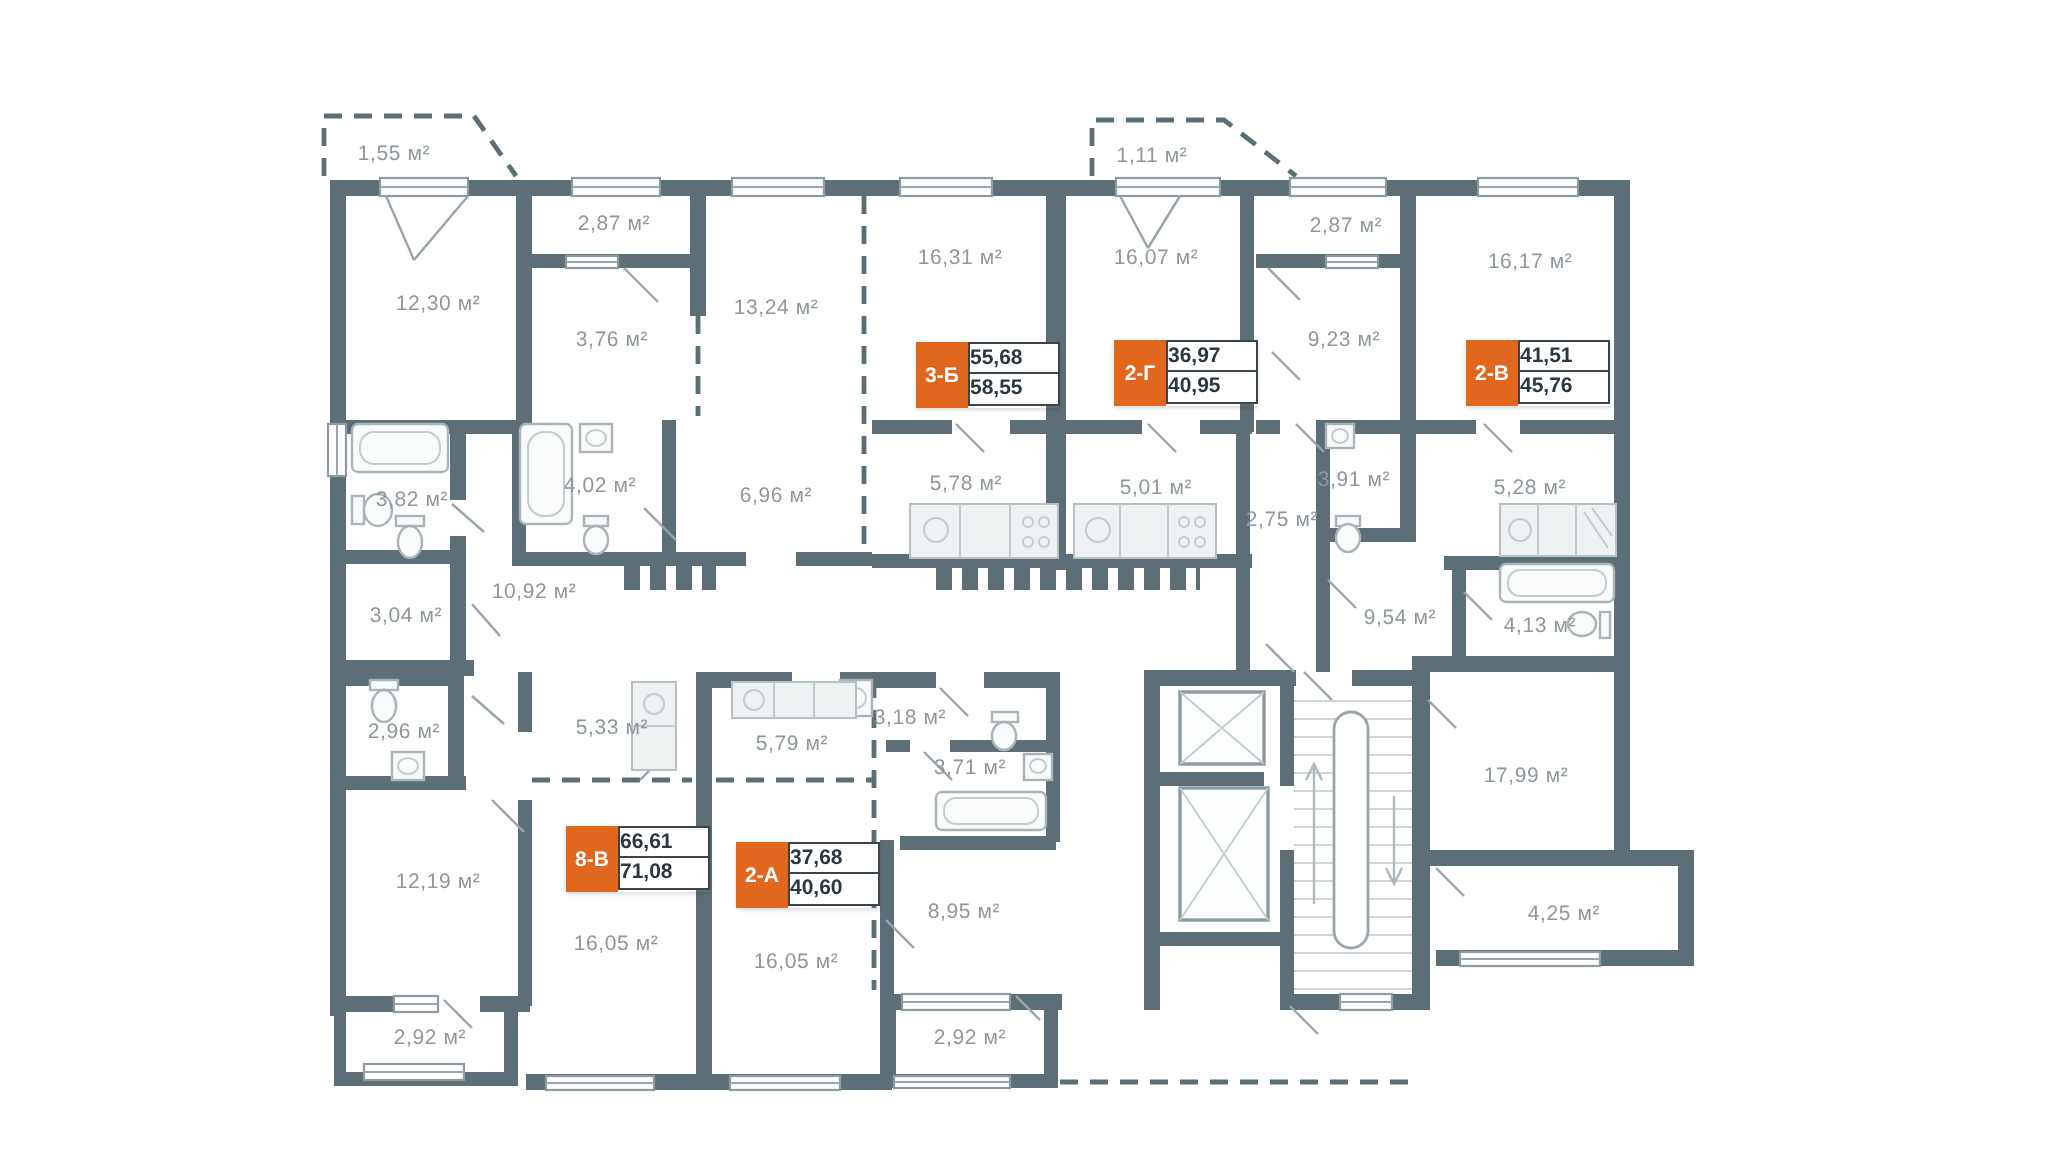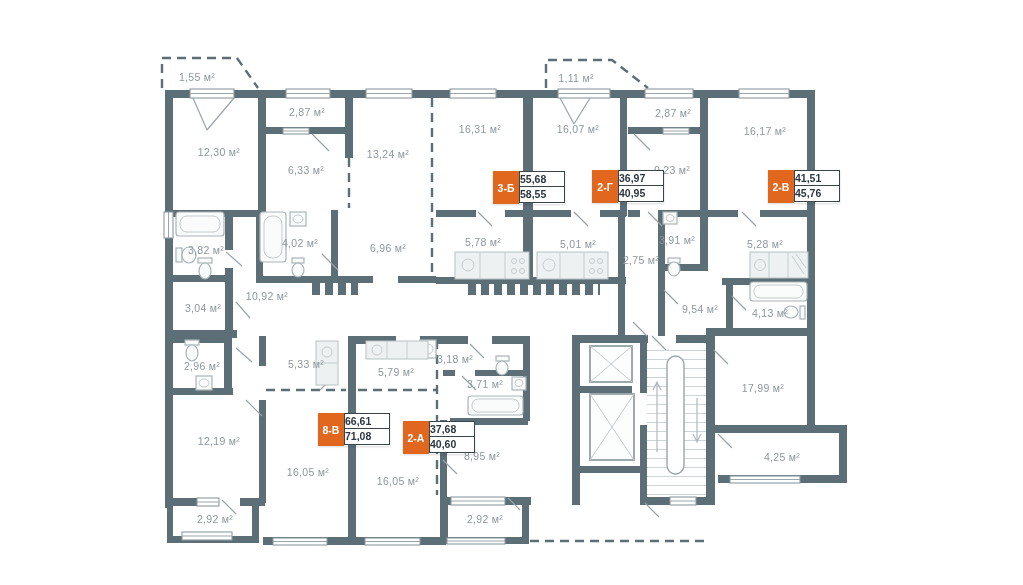--- a/index.html
+++ b/index.html
@@ -17,21 +17,21 @@
   .door{stroke:#98a4a9;stroke-width:1.2;fill:none;}
   .fix{fill:#fafbfb;stroke:#a9b4b8;stroke-width:1.2;}
   .fin{fill:none;stroke:#c3cccf;stroke-width:1;}
   .cnt{fill:#eef1f2;stroke:#b7c1c4;stroke-width:1;}
   .thin{stroke:#cdd5d8;stroke-width:1;fill:none;}
   .shaft{fill:#fcfdfd;stroke:#8d9aa0;stroke-width:1.7;}
   .xl{stroke:#c3cccf;stroke-width:1;fill:none;}
   .arrow{stroke:#aeb9bd;stroke-width:1.2;fill:none;}
   .area-label{position:absolute;transform:translate(-50%,-50%);font-size:10.5px;
       letter-spacing:.3px;color:var(--label);white-space:nowrap;}
-  .apt-badge{position:absolute;display:flex;box-shadow:0 1px 2px rgba(0,0,0,.15);margin-left:35px;}
+  .apt-badge{position:absolute;display:flex;box-shadow:0 1px 2px rgba(0,0,0,.15);}
   .apt-code{width:26px;height:33px;background:var(--orange);color:#fff;font-weight:bold;
       font-size:10.5px;display:flex;align-items:center;justify-content:center;}
   .apt-vals{display:flex;flex-direction:column;}
   .apt-val{width:44px;height:15px;line-height:14px;background:#fff;
       border:1.6px solid var(--badge-border);font-weight:bold;font-size:10.5px;
       text-align:left;color:var(--badge-text);}
   .apt-val + .apt-val{margin-top:-1.6px;}
 </style>
 </head>
 <body>
@@ -366,21 +366,21 @@
       <rect x="667" y="356" width="17" height="118" rx="8.5" fill="#ffffff" stroke="#9aa6ab" stroke-width="1.4"></rect>
       <path class="arrow" d="M657,452 V382 M653,390 L657,382 L661,390"></path>
       <path class="arrow" d="M697,398 V442 M693,434 L697,442 L701,434"></path>
     </g>
   </svg>
 
   <div>
     <div class="area-label" style="left:197px;top:77px">1,55 м²</div>
     <div class="area-label" style="left:307px;top:112px">2,87 м²</div>
     <div class="area-label" style="left:219px;top:152px">12,30 м²</div>
-    <div class="area-label" style="left:306px;top:170px">6,33 м²</div>
+    <div class="area-label" style="left:306px;top:170px">3,76 м²</div>
     <div class="area-label" style="left:388px;top:154px">13,24 м²</div>
     <div class="area-label" style="left:480px;top:129px">16,31 м²</div>
     <div class="area-label" style="left:576px;top:78px">1,11 м²</div>
     <div class="area-label" style="left:578px;top:129px">16,07 м²</div>
     <div class="area-label" style="left:673px;top:113px">2,87 м²</div>
     <div class="area-label" style="left:765px;top:131px">16,17 м²</div>
     <div class="area-label" style="left:672px;top:170px">9,23 м²</div>
     <div class="area-label" style="left:206px;top:250px">3,82 м²</div>
     <div class="area-label" style="left:300px;top:243px">4,02 м²</div>
     <div class="area-label" style="left:388px;top:248px">6,96 м²</div>

